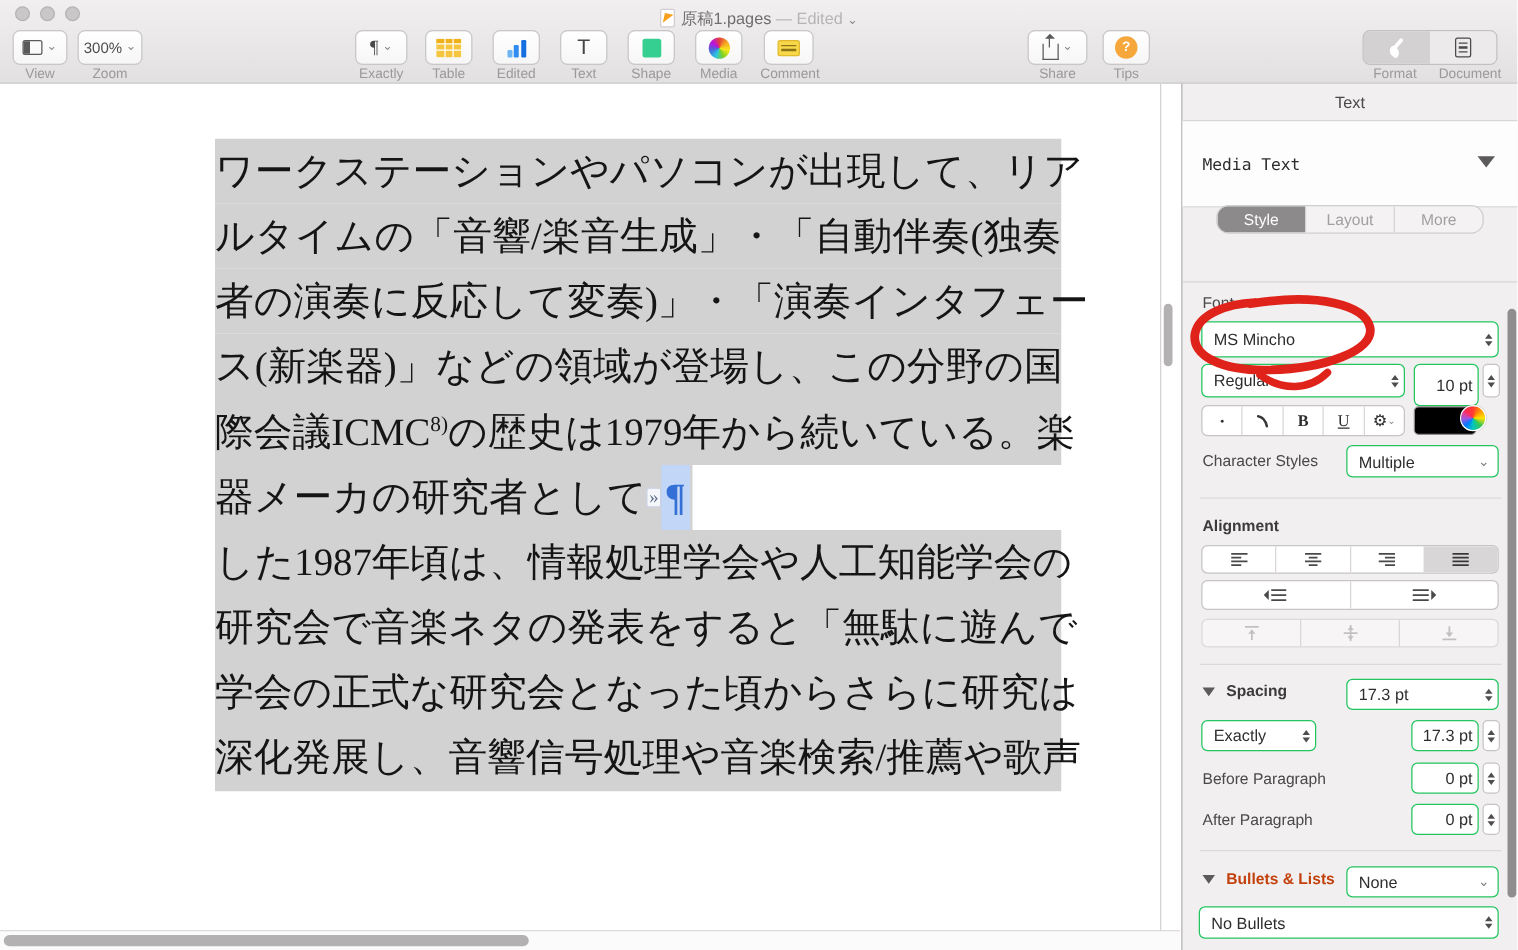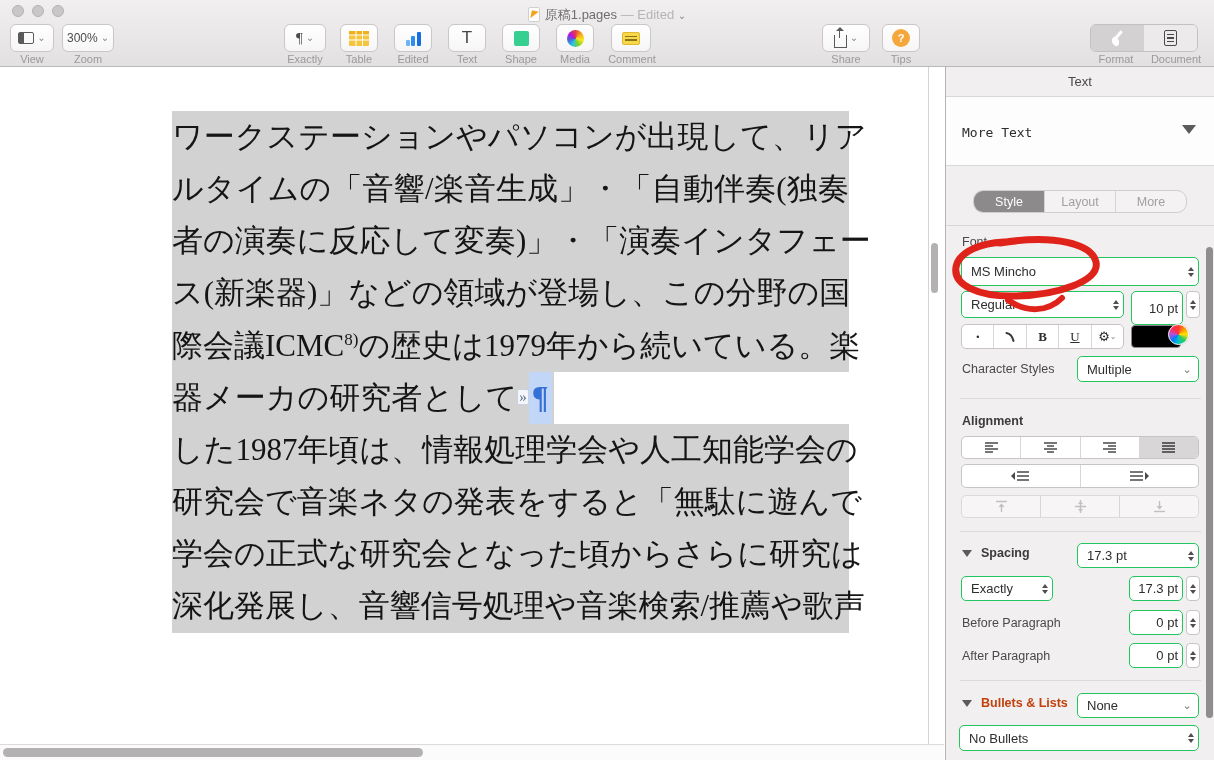--- a/index.html
+++ b/index.html
@@ -79,21 +79,21 @@
         border-left:1px solid #b5b3b3; font-size:13px; color:#3f3d3d; }
   #panel-title { position:absolute; top:7px; width:100%; text-align:center; font-size:13px; color:#4a4848; }
   .hr { position:absolute; left:0; width:100%; height:1px; background:#d8d6d6; }
   .hr-inset { position:absolute; left:14px; width:241px; height:1px; background:#dcdada; }
   #style-card { position:absolute; left:0; top:29px; width:100%; height:70px; background:#fdfdfd;
         border-top:1px solid #d8d6d6; border-bottom:1px solid #d8d6d6; }
   #style-card .name { position:absolute; left:16px; top:28px; font-family:"DejaVu Sans Mono",monospace; font-size:13px; color:#2e2c2c; }
   #style-card .tri { position:absolute; right:18px; top:28px; width:0; height:0;
         border-left:7px solid transparent; border-right:7px solid transparent; border-top:9px solid #5c5a5a; }
 
-  #tabs { position:absolute; left:27px; top:123px; width:214px; height:23px; display:flex;
+  #tabs { position:absolute; left:27px; top:97px; width:214px; height:23px; display:flex;
         border:1px solid #cfcdcd; border-radius:10px; overflow:hidden; background:#f4f2f2; }
   #tabs > div { flex:1; display:flex; align-items:center; justify-content:center; font-size:12.5px; color:#a2a0a0; }
   #tabs > div + div { border-left:1px solid #d6d4d4; }
   #tabs .sel { background:#8c8a8a; color:#fdfdfd; }
 
   .plabel { position:absolute; font-size:12.5px; color:#4a4848; }
   .ctl { position:absolute; background:#fff; border:1px solid #22c55e; border-radius:5px;
         display:flex; align-items:center; font-size:13px; color:#2f2d2d; }
   .ctl .txt { flex:1; padding-left:9px; }
   .ctl .rtxt { flex:1; text-align:right; padding-right:4px; }
@@ -279,21 +279,21 @@
 </div>
 
 <div id="hscroll-track">
   <div id="hscroll-thumb"></div>
 </div>
 
 <div id="panel">
   <div id="panel-title">Text</div>
 
   <div id="style-card">
-    <span class="name">More Text</span>
+    <span class="name">Media Text</span>
     <span class="tri"></span>
   </div>
 
   <div id="tabs">
     <div class="sel">Style</div>
     <div>Layout</div>
     <div>More</div>
   </div>
   <div class="hr" style="top:158px"></div>
 

